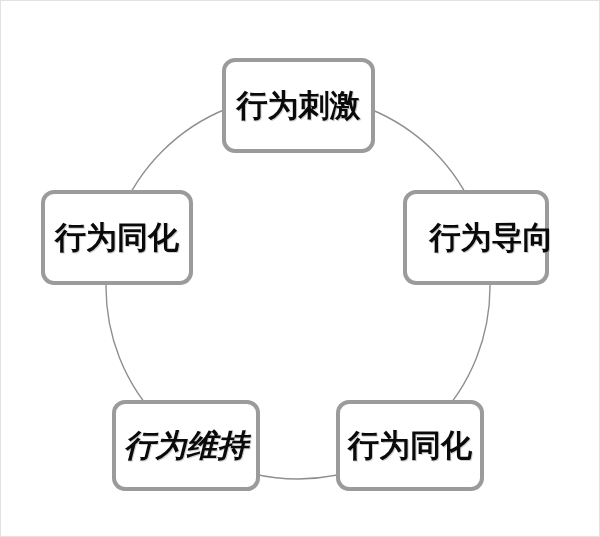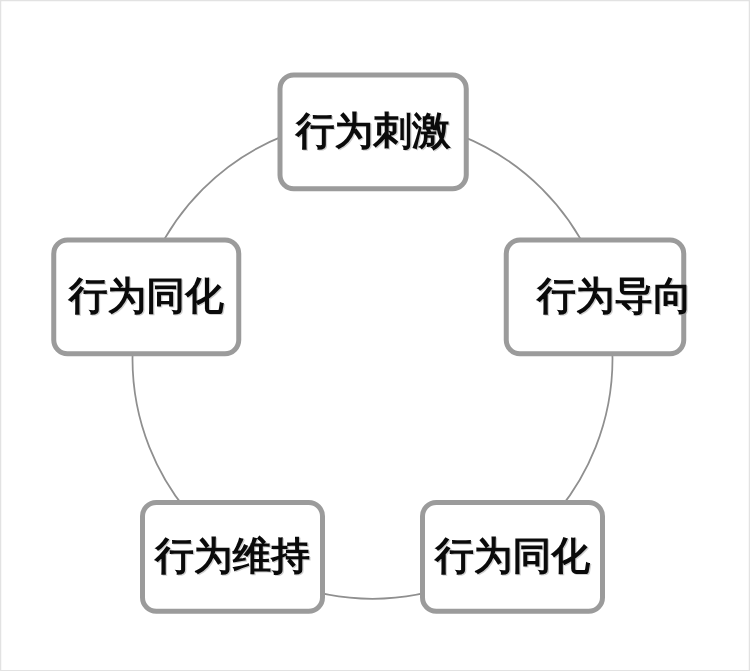--- a/index.html
+++ b/index.html
@@ -54,21 +54,21 @@
     line-height: 1;
     color: #0a0a0a;
     letter-spacing: 0px;
     white-space: nowrap;
     text-shadow: 1px 1px 0 rgba(150,150,150,0.45);
   }
   
   #node-top        { left: 222px; top: 58px;  width: 153px; height: 95px; }
   #node-right      { left: 403px; top: 190px; width: 146px; height: 95px; }
   #node-bottom-right { left: 336px; top: 400px; width: 148px; height: 91px; }
-  #node-bottom-left  { left: 112px; top: 400px; width: 148px; height: 91px; }
+  #node-bottom-left  { left: 112px; top: 400px; width: 148px; height: 91px; font-style: italic; }
   #node-left       { left: 41px;  top: 190px; width: 152px; height: 95px; }
 </style>
 </head>
 <body>
 
 <div id="canvas" style="background: rgb(255, 255, 255);">
 
   <svg id="cycle-circle" viewBox="0 0 600 537" width="600" height="537" aria-hidden="true">
     <circle cx="298" cy="287" r="192" fill="none" stroke="#8f8f8f" stroke-width="1.4"></circle>
   </svg>

